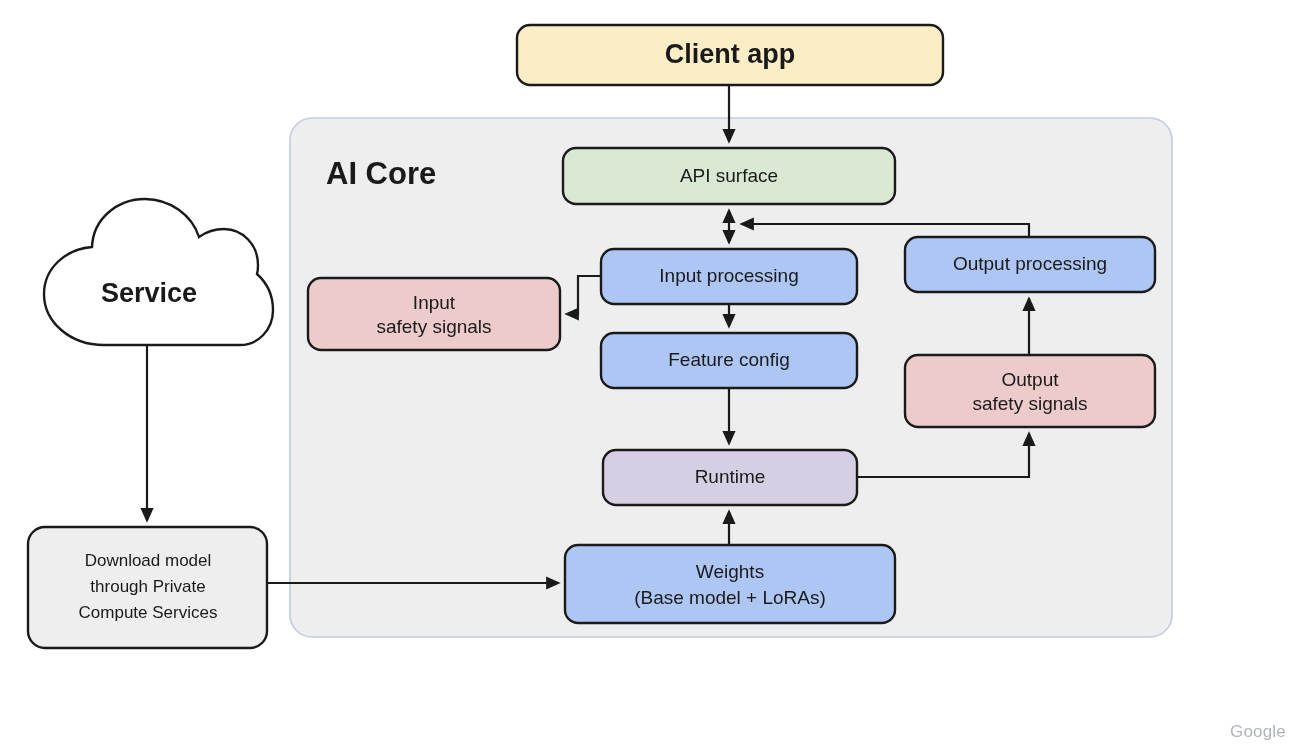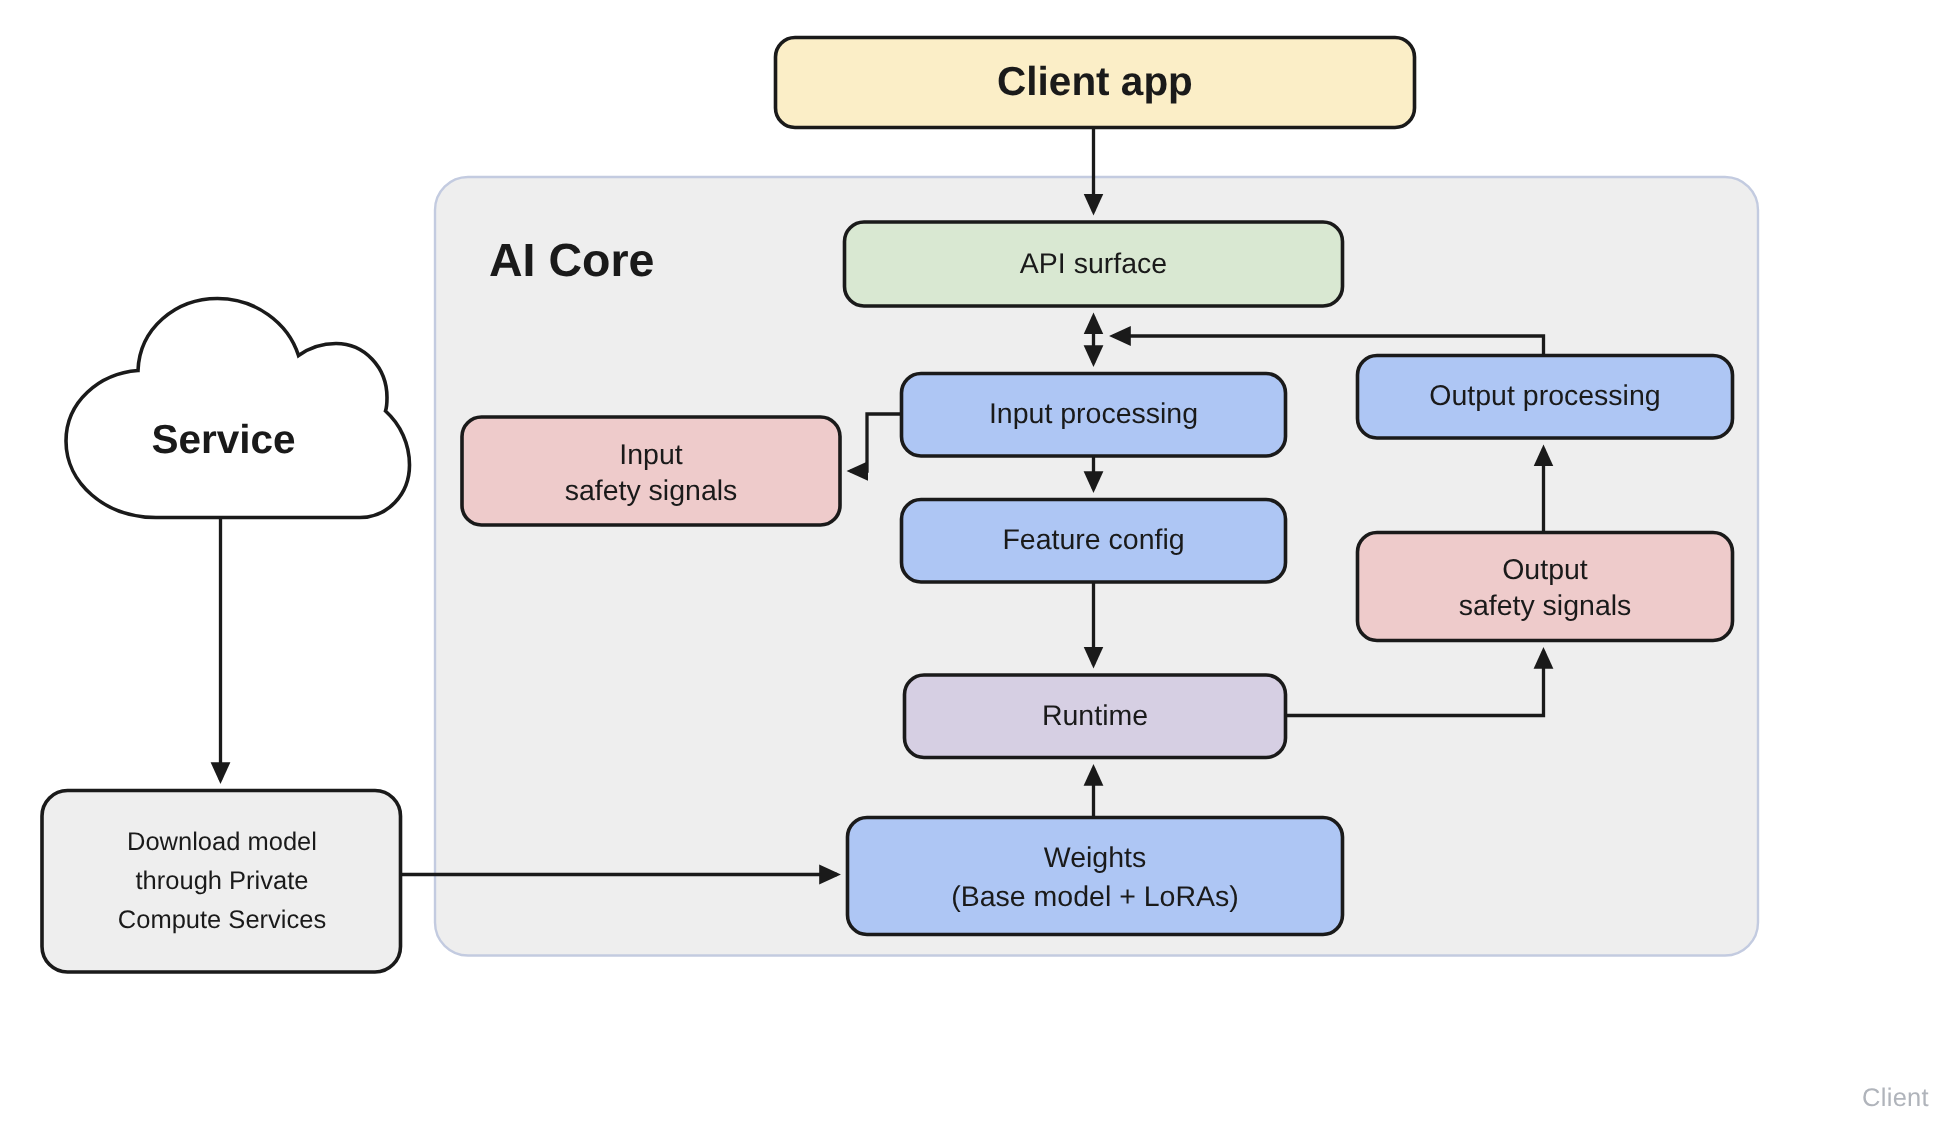--- a/index.html
+++ b/index.html
@@ -174,14 +174,14 @@
     </g>
 
     <g>
       <rect class="node-shape" x="28" y="527" width="239" height="121" rx="17" ry="17" fill="#eeeeee"></rect>
       <text class="node-label small" x="148" y="562">Download model</text>
       <text class="node-label small" x="148" y="588">through Private</text>
       <text class="node-label small" x="148" y="614">Compute Services</text>
     </g>
   </svg>
 
-  <div class="watermark">Client</div>
+  <div class="watermark">Google</div>
 </div>
 
 </body></html>

